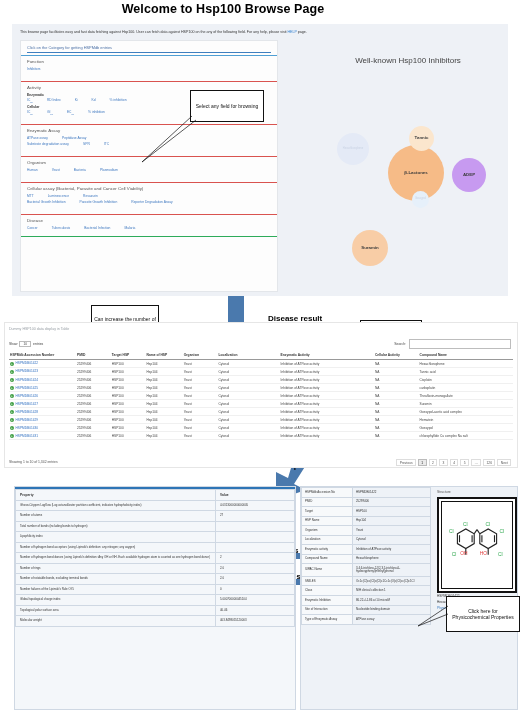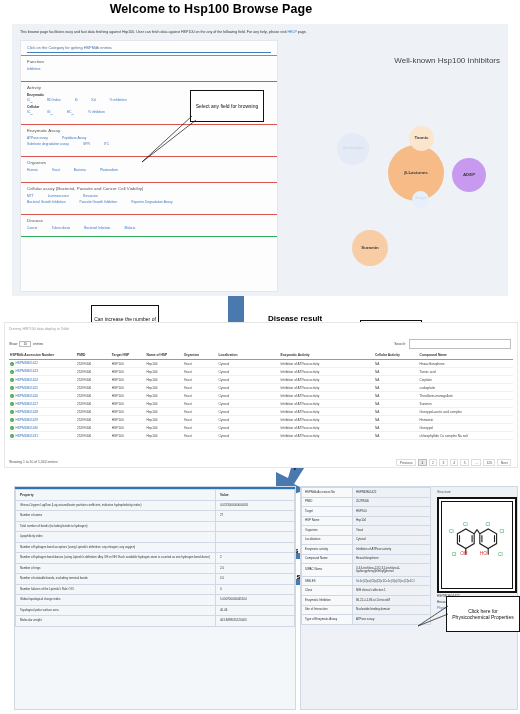--- a/index.html
+++ b/index.html
@@ -1,41 +1,41 @@
 <!DOCTYPE html>
 <html><head>
 <meta charset="utf-8">
 <style>
   html,body{margin:0;padding:0;}
   body{
     width:520px;height:714px;position:relative;background:#ffffff;
     font-family:"Liberation Sans",sans-serif;color:#222;overflow:hidden;
   }
   .page-title{
-    position:absolute;left:3px;top:2px;width:416px;text-align:center;
+    position:absolute;left:15px;top:2px;width:416px;text-align:center;
     font-size:12.5px;font-weight:bold;color:#000;letter-spacing:.1px;
   }
   
   .browse-panel{position:absolute;left:12px;top:24px;width:496px;height:272px;background:#eef1f6;}
   .browse-intro{position:absolute;left:8px;top:6px;width:480px;font-size:3.6px;color:#333;line-height:1.3;}
   .browse-intro .help-link{color:#2f7fd0;}
   .cat-card{position:absolute;left:8px;top:16px;width:256px;height:250px;background:#fdfdfd;border:1px solid #e3e6ea;}
   .cat-hint{font-size:3.9px;color:#4a6fa5;padding:4px 6px 2px 6px;}
   .cat-hint-rule{height:1px;background:#3f7fbf;margin:0 6px;}
   .cat-sec{border-top:1px solid #d9534f;margin-top:4px;padding:3px 6px 4px 6px;}
   .cat-sec.first{border-top:1px solid #4f9fd4;margin-top:2px;}
   .cat-sec.last{border-bottom:1px solid #2eab5a;}
   .cat-title{font-size:4.4px;color:#555;margin-bottom:3px;}
   .cat-row{display:flex;flex-wrap:wrap;margin-bottom:2px;}
   .cat-link{font-size:3.3px;color:#3e78c0;margin-right:14px;white-space:nowrap;}
   .cat-sub{font-size:3.4px;font-weight:bold;color:#333;margin:1px 0 1px 0;}
   .cat-link sub{font-size:2.3px;}
   
   .bubble-wrap{position:absolute;left:272px;top:16px;width:216px;height:250px;}
-  .bubble-title{position:absolute;left:0;top:16px;width:216px;text-align:right;font-size:8px;color:#444;}
+  .bubble-title{position:absolute;left:16px;top:16px;width:216px;text-align:center;font-size:8px;color:#444;}
   .bubble{position:absolute;border-radius:50%;display:flex;align-items:center;justify-content:center;text-align:center;}
   .bubble span{font-size:4.4px;color:#3b3b3b;font-weight:bold;line-height:1.1;}
   .bubble.faint span{font-weight:normal;font-size:2.6px;color:#c9d2e3;}
   
   .callout{position:absolute;background:#fff;border:1px solid #111;text-align:center;
            font-size:5px;color:#111;line-height:1.25;display:flex;align-items:center;justify-content:center;padding:2px;}
   .lbl-strong{position:absolute;font-weight:bold;color:#000;}
   
   .result-card{position:absolute;left:4px;top:322px;width:512px;height:144px;background:#fff;border:1px solid #e6e6e6;}
   .dummy-note{position:absolute;left:4px;top:4px;font-size:3.6px;color:#9aa0a6;}

